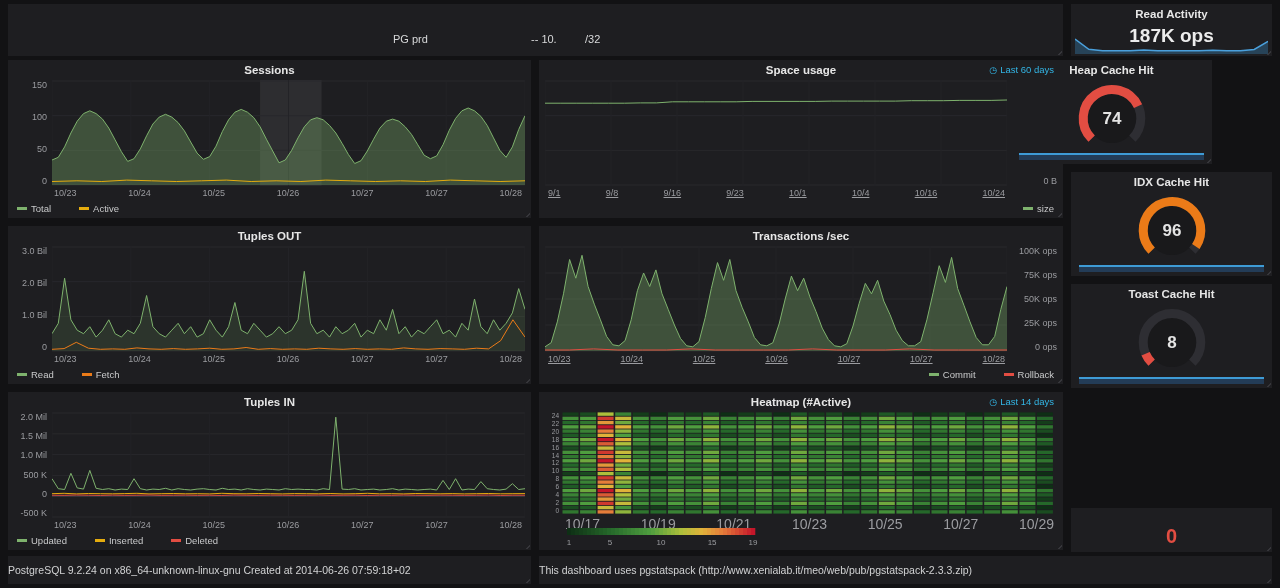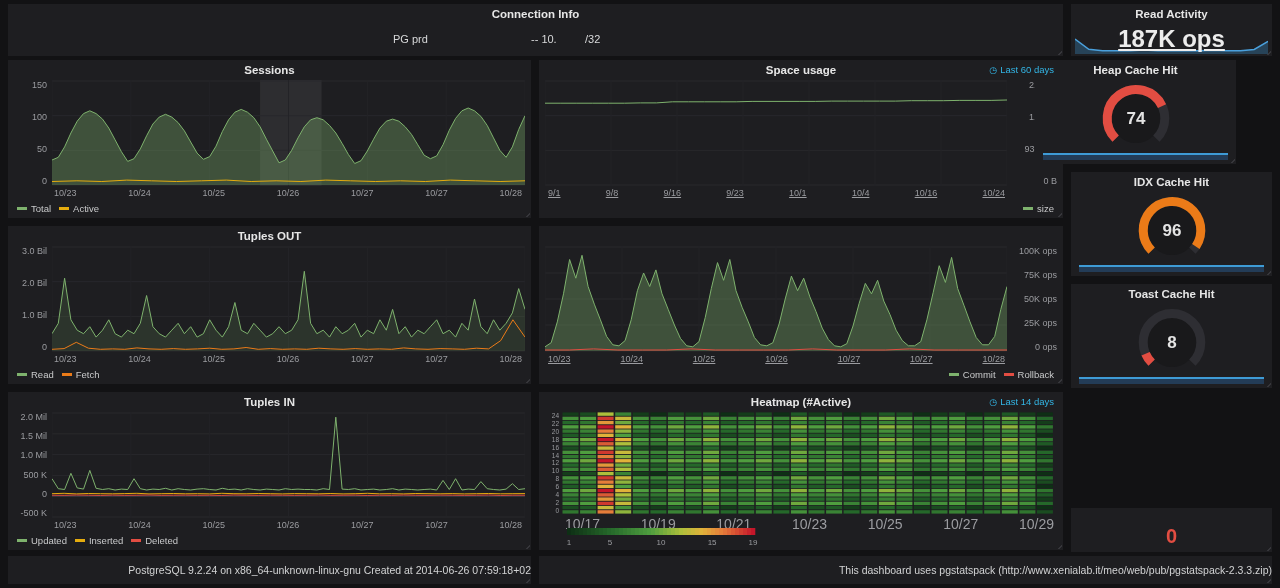--- a/index.html
+++ b/index.html
@@ -15,51 +15,50 @@
 
   
   .chart-body { position:absolute; top:20px; left:6px; right:6px; bottom:32px; display:flex; }
   .y-axis { display:flex; flex-direction:column; justify-content:space-between; font-size:9px; color:#9b9ca0; }
   .y-axis.left { width:38px; text-align:right; padding-right:5px;gap:9px; }
   .y-axis.right { width:50px; text-align:left; padding-left:5px;align-items:flex-end; }
   .y-axis:empty { display:none; }
   svg.plot { flex:1; height:100%; cursor:crosshair; }
   .x-axis { position:absolute; bottom:18px; left:46px; right:9px; height:12px; display:flex; justify-content:space-between; font-size:9px; color:#9b9ca0; }
   .axis-right .x-axis { left:9px; right:58px;text-decoration:underline; }
-  .legend { position:absolute; bottom:3px; left:9px; height:13px; display:flex; gap:8px; align-items:center; font-size:9.5px; color:#c9cacb; }
+  .legend { position:absolute; bottom:3px; left:9px; height:13px; display:flex; gap:28px; align-items:center; font-size:9.5px; color:#c9cacb; }
   .legend.right { left:auto; right:9px; }
   .legend-item { display:flex; align-items:center; cursor:pointer; }
   .legend-swatch { width:10px; height:3px; display:inline-block; margin-right:4px; }
 
   
   .hm-body { position:absolute; top:20px; left:6px; right:9px; bottom:36px; display:flex; }
   .hm-yaxis { width:17px; display:flex; flex-direction:column; justify-content:space-between; font-size:6.5px; color:#9b9ca0; text-align:right; padding-right:3px; }
   svg.hm-plot { flex:1; height:100%; cursor:crosshair; }
   .hm-xaxis { position:absolute; bottom:24px; left:26px; right:9px; height:10px; display:flex; justify-content:space-between; font-size:14px; color:#9b9ca0; }
   svg.hm-scale { position:absolute; left:28px; bottom:2px; width:192px; height:20px; }
 
   
   .gauge-panel svg.gauge { position:absolute; top:18px; left:50%; transform:translateX(-50%); width:120px; height:72px; }
   .spark-strip { position:absolute; left:8px; right:8px; bottom:4px; height:7px;
     background:rgba(47,117,188,0.35); border-top:2px solid #3e9bd6; }
 
   
-  .big-value { position:absolute; top:21px; left:0; right:0; text-align:center; font-size:24px; font-weight:bold; color:#ececec; z-index:2;text-decoration:underline; }
+  .big-value { position:absolute; top:21px; left:0; right:0; text-align:center; font-size:19px; font-weight:bold; color:#ececec; z-index:2; }
   svg.spark { position:absolute; left:4px; bottom:2px; width:193px; height:16px; }
   .slave-value { position:absolute; top:17px; left:0; right:0; text-align:center; font-size:20px; font-weight:bold; }
   .ci-val { position:absolute; top:29px; font-size:11px; color:#d8d9da; }
-  .footer-text { height:28px; line-height:28px; text-align:right; font-size:10.5px; color:#d2d3d4; white-space:nowrap; }
+  .footer-text { height:28px; line-height:28px; text-align:left; font-size:10.5px; color:#d2d3d4; white-space:nowrap; }
 </style>
 </head>
 <body>
 
 <div class="dashboard">
 
   <div class="panel" style="left:8px;top:4px;width:1055px;height:52px;">
-    <div class="panel-title">Connection Info</div>
     <span class="ci-val" style="left:385px;">PG prd</span>
     <span class="ci-val" style="left:523px;">-- 10.</span>
     <span class="ci-val" style="left:577px;">/32</span>
   </div>
 
   <div class="panel" style="left:1071px;top:4px;width:201px;height:52px;">
     <div class="panel-title">Read Activity</div>
     <svg class="spark" viewBox="0 0 193 16">
         <path d="M0.0,1.0L13.8,11.3L27.6,12.7L41.4,12.7L55.1,12.7L68.9,12.0L82.7,12.7L96.5,12.7L110.3,12.7L124.1,12.7L137.9,12.2L151.6,12.7L165.4,12.7L179.2,11.5L193.0,3.3L193,16L0,16Z" fill="rgba(62,155,214,0.3)" stroke="none"></path>
         <path d="M0.0,1.0L13.8,11.3L27.6,12.7L41.4,12.7L55.1,12.7L68.9,12.0L82.7,12.7L96.5,12.7L110.3,12.7L124.1,12.7L137.9,12.2L151.6,12.7L165.4,12.7L179.2,11.5L193.0,3.3" fill="none" stroke="#4aa0dc" stroke-width="1.5"></path>
@@ -155,21 +154,21 @@
         <span>10/24</span>
       </div>
     <div class="legend right">
         <span class="legend-item">
           <span class="legend-swatch" style="background: rgb(126, 178, 109);"></span>
           <span>size</span>
         </span>
       </div>
   </div>
 
-  <div class="panel gauge-panel" style="left:1035px;top:60px;width:201px;height:104px;">
+  <div class="panel gauge-panel" style="left:1011px;top:60px;width:201px;height:104px;">
     <div class="panel-title">Heap Cache Hit</div>
     <svg class="gauge" viewBox="0 0 120 72">
         <circle cx="60" cy="40.32000000000001" r="24.8" fill="#19191b"></circle>
         <path d="M39.64,60.68 A28.8,28.8 0 1 1 80.36,60.68" stroke="#2e2e33" stroke-width="9" fill="none"></path>
         <path d="M39.64,60.68 A28.8,28.8 0 1 1 86.06,28.06" stroke="#e24d42" stroke-width="9" fill="none"></path>
         <text x="60" y="46.32000000000001" text-anchor="middle" font-size="17" font-weight="bold" fill="#e3e3e3">74</text>
       </svg>
     <div class="spark-strip"></div>
   </div>
 
@@ -214,20 +213,21 @@
           <span>Read</span>
         </span>
         <span class="legend-item">
           <span class="legend-swatch" style="background: rgb(235, 123, 24);"></span>
           <span>Fetch</span>
         </span>
       </div>
   </div>
 
   <div class="panel chart-panel axis-right" style="left:539px;top:226px;width:524px;height:158px;">
+    <div class="panel-title">Transactions /sec</div>
     <div class="chart-body">
         <svg class="plot" viewBox="0 0 462 106">
           <line x1="0" y1="1" x2="462" y2="1" stroke="#28282c" stroke-width="1"></line>
           <line x1="0" y1="27" x2="462" y2="27" stroke="#28282c" stroke-width="1"></line>
           <line x1="0" y1="53" x2="462" y2="53" stroke="#28282c" stroke-width="1"></line>
           <line x1="0" y1="79" x2="462" y2="79" stroke="#28282c" stroke-width="1"></line>
           <line x1="0" y1="105" x2="462" y2="105" stroke="#28282c" stroke-width="1"></line>
           <line x1="0" y1="0" x2="0" y2="106" stroke="#232327" stroke-width="1"></line>
           <line x1="77" y1="0" x2="77" y2="106" stroke="#232327" stroke-width="1"></line>
           <line x1="154" y1="0" x2="154" y2="106" stroke="#232327" stroke-width="1"></line>

